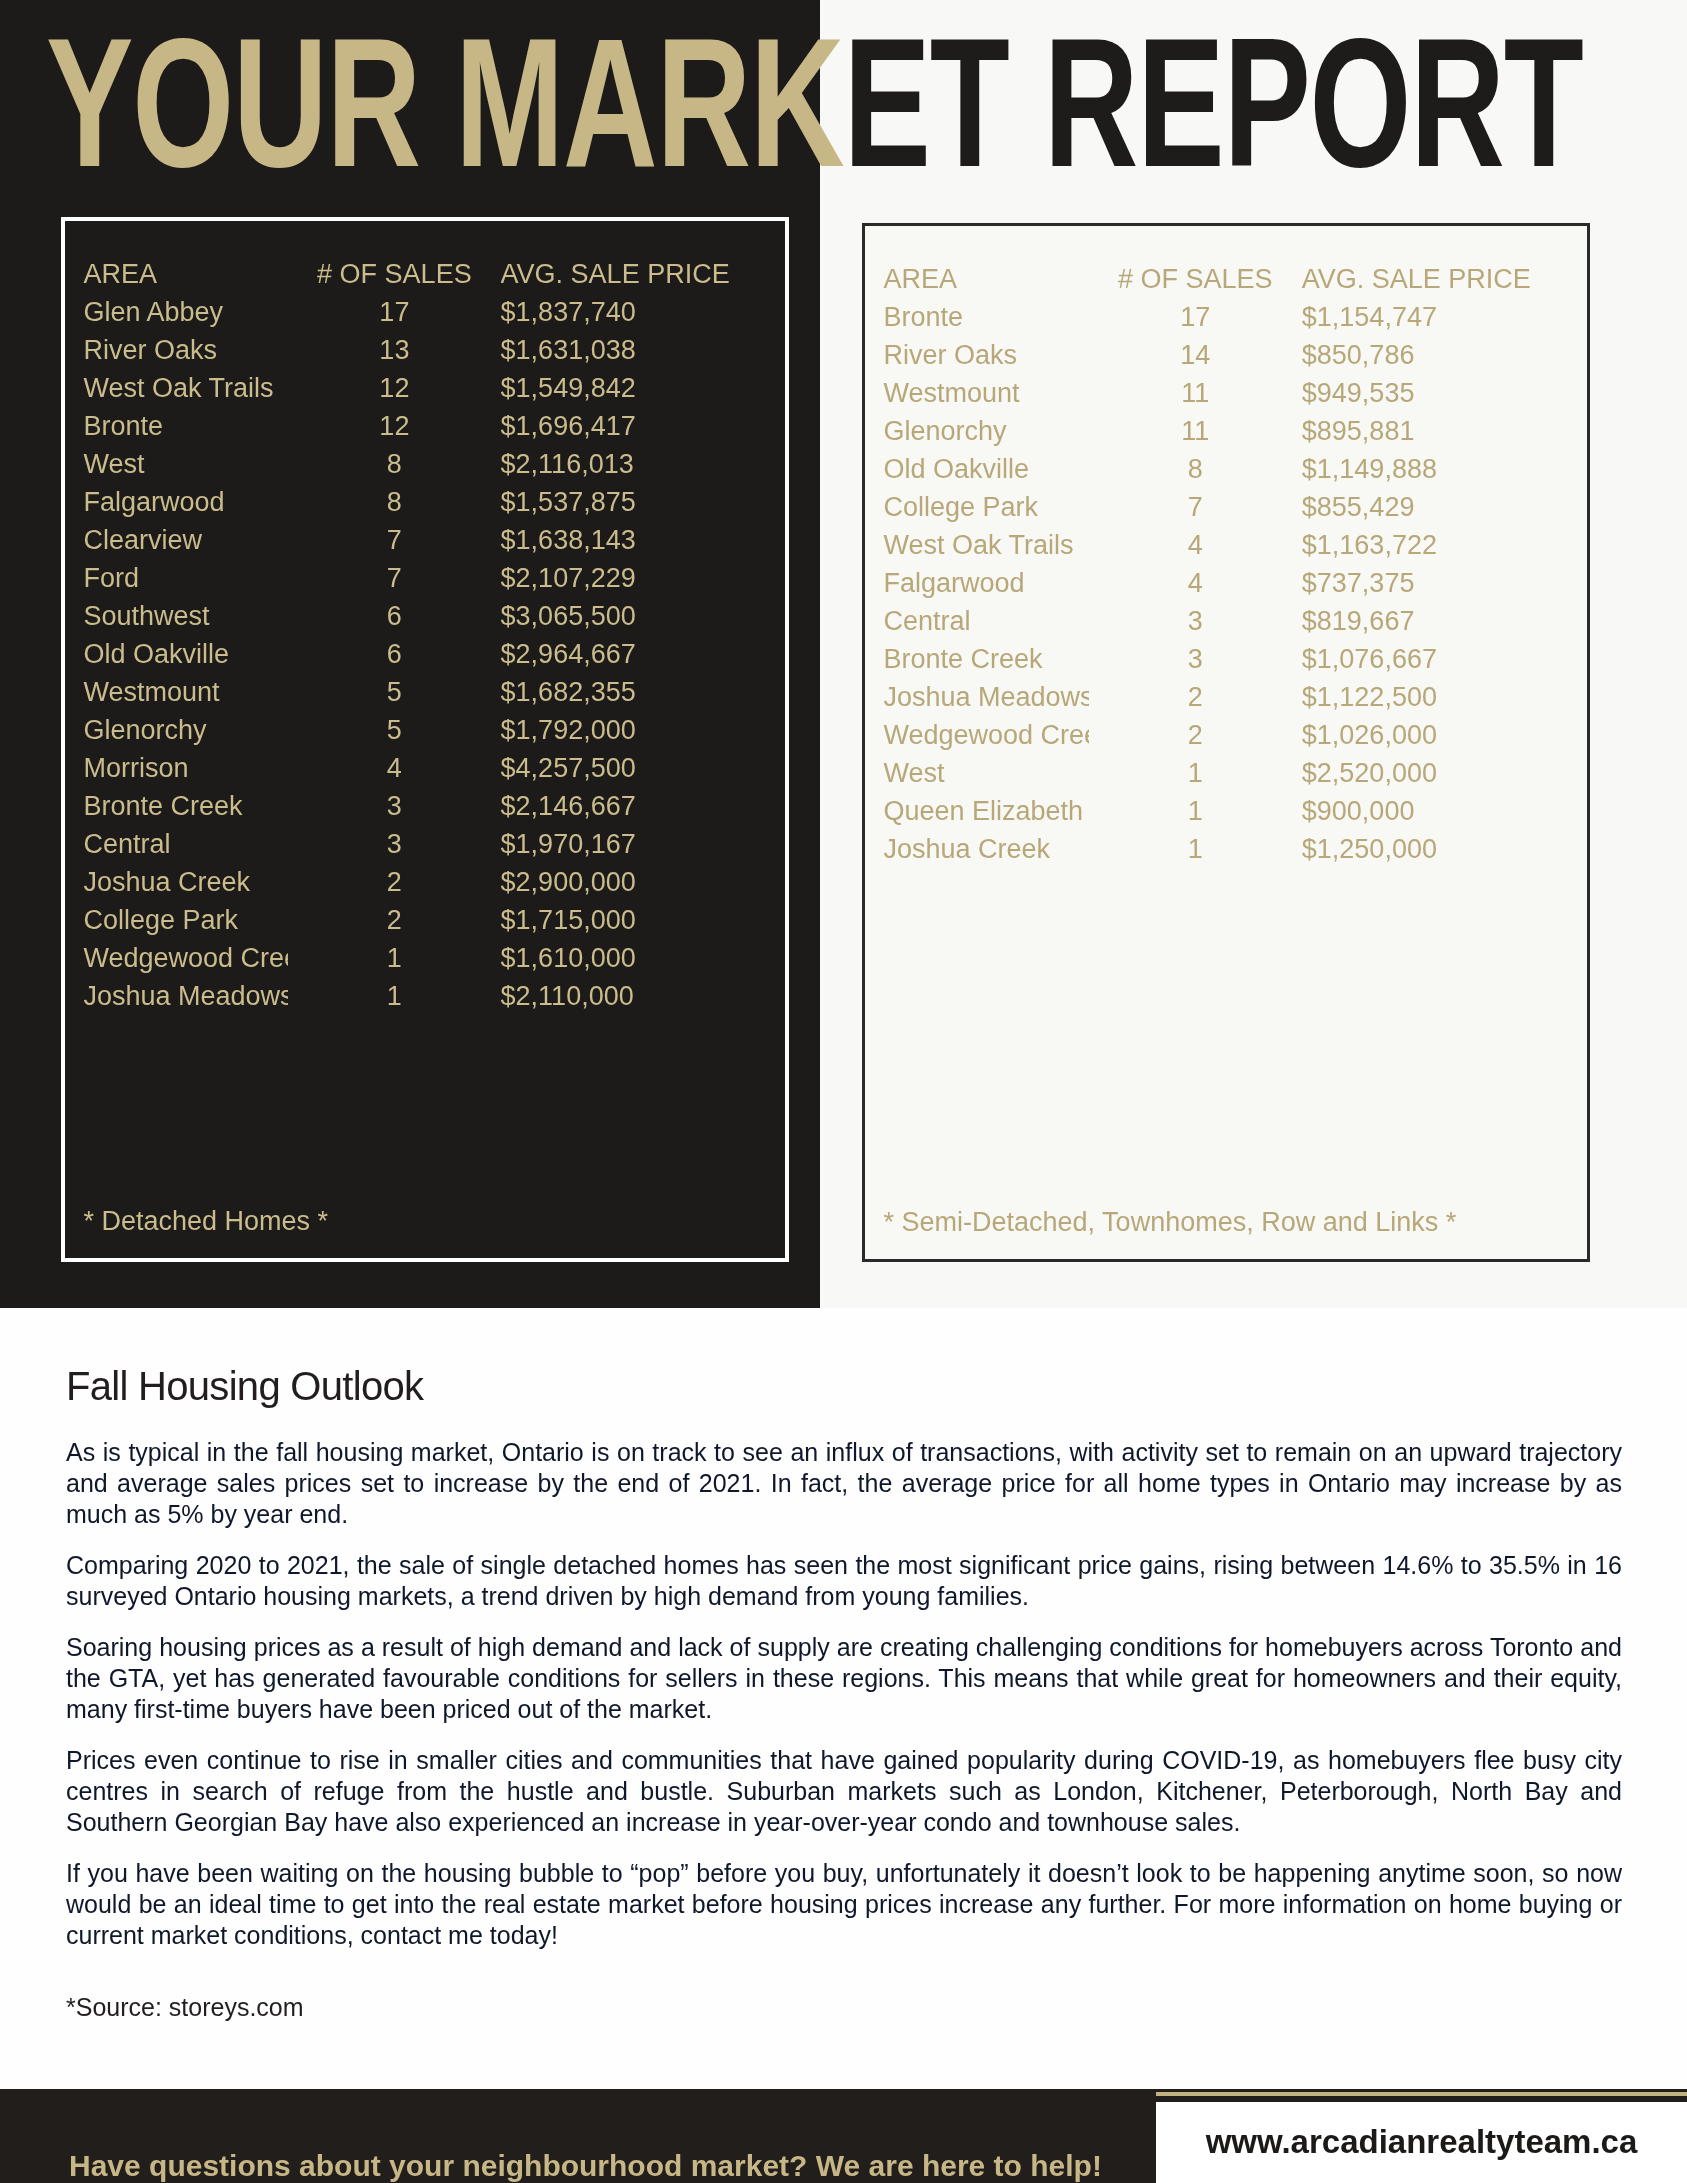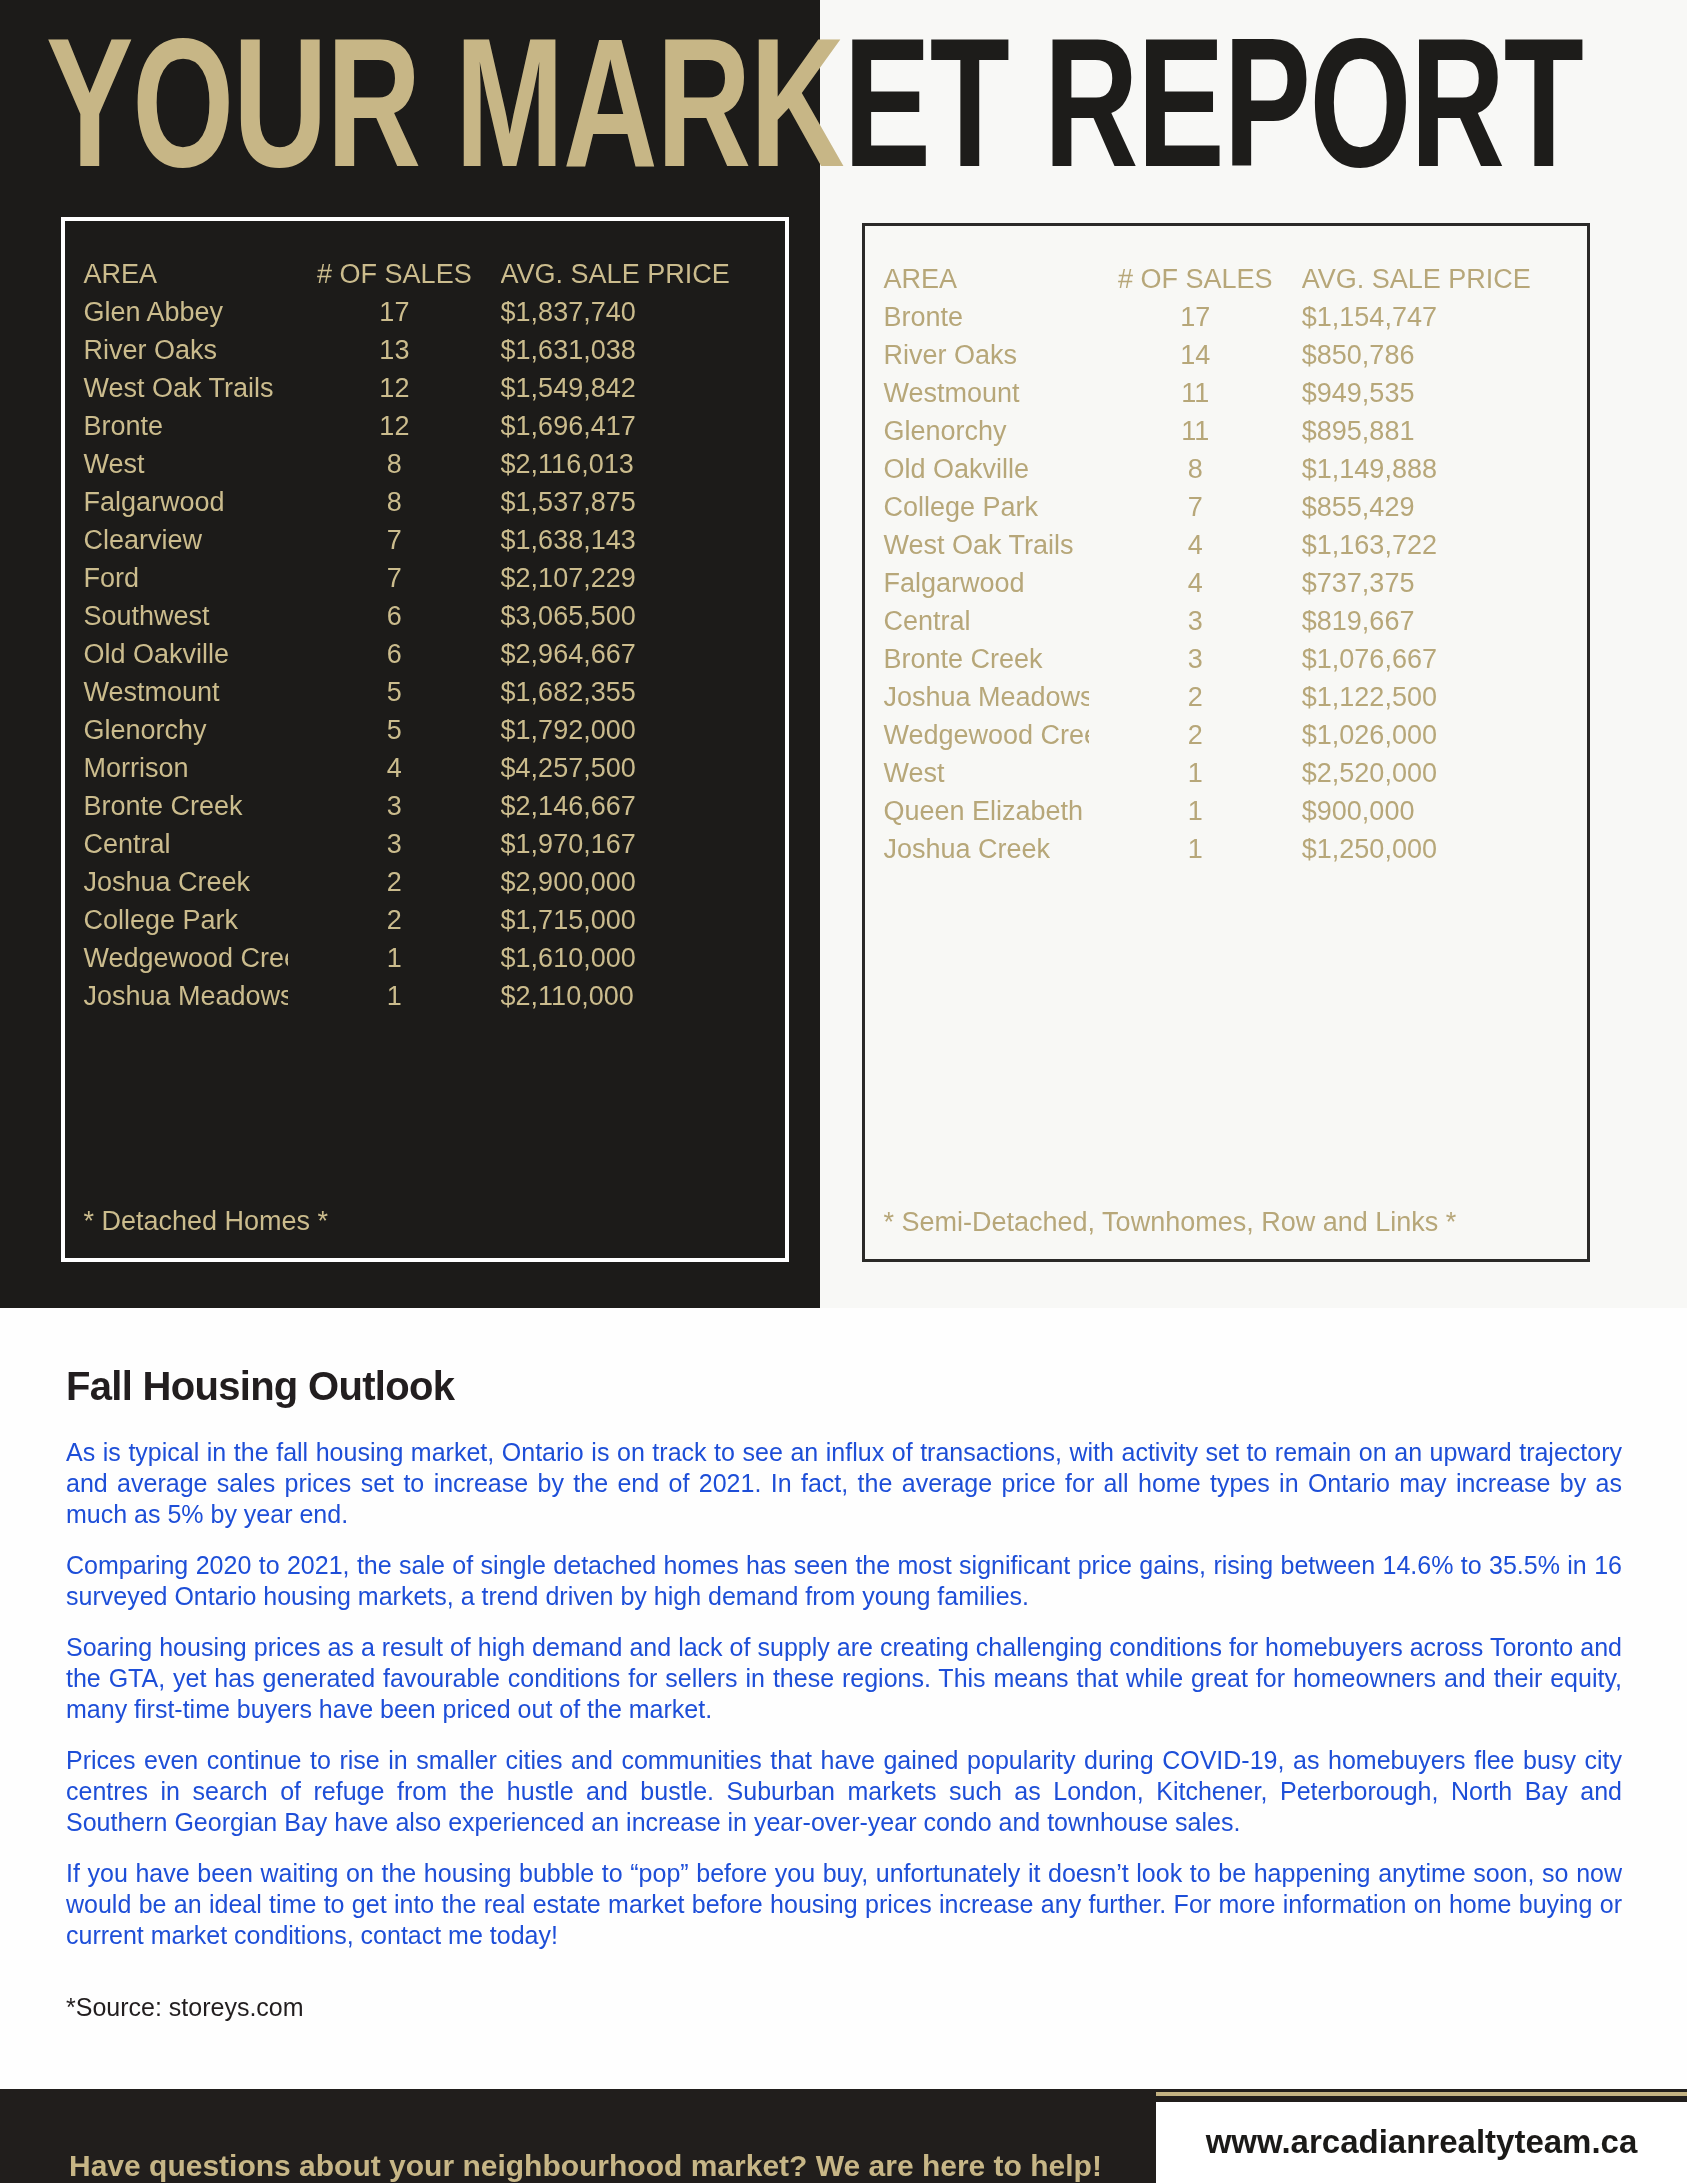--- a/index.html
+++ b/index.html
@@ -41,24 +41,24 @@
     font-size:27px; font-weight:normal; line-height:38px;
     white-space:nowrap; overflow:hidden;
   }
   .mkt-table .c-area { text-align:left; padding-left:18.5px; }
   .mkt-table .c-sales { text-align:center; }
   .mkt-table .c-price { text-align:left; }
   .footnote { position:absolute; bottom:21px; left:18.5px; font-size:27px; }
 
   
   .outlook { position:absolute; left:66px; right:65px; top:1364px; color:#221e1f; }
-  .outlook h2 { font-size:40px; font-weight:bold; letter-spacing:-0.7px; }
+  .outlook h2 { font-size:40px; font-weight:normal; letter-spacing:-0.7px; }
   .outlook p.body-para {
     margin-top:20px; font-size:25px; line-height:31px;
-    text-align:justify; color:#1d4ed8;
+    text-align:justify; color:#0f172a;
   }
   .outlook p.body-para:first-of-type { margin-top:28px; }
   .outlook .source { margin-top:42px; font-size:25px; }
 
   
   .footer-bar {
     position:absolute; left:0; right:0; top:2089px; bottom:0;
     background:#211e1c; display:flex; align-items:flex-end;
   }
   .footer-question {

